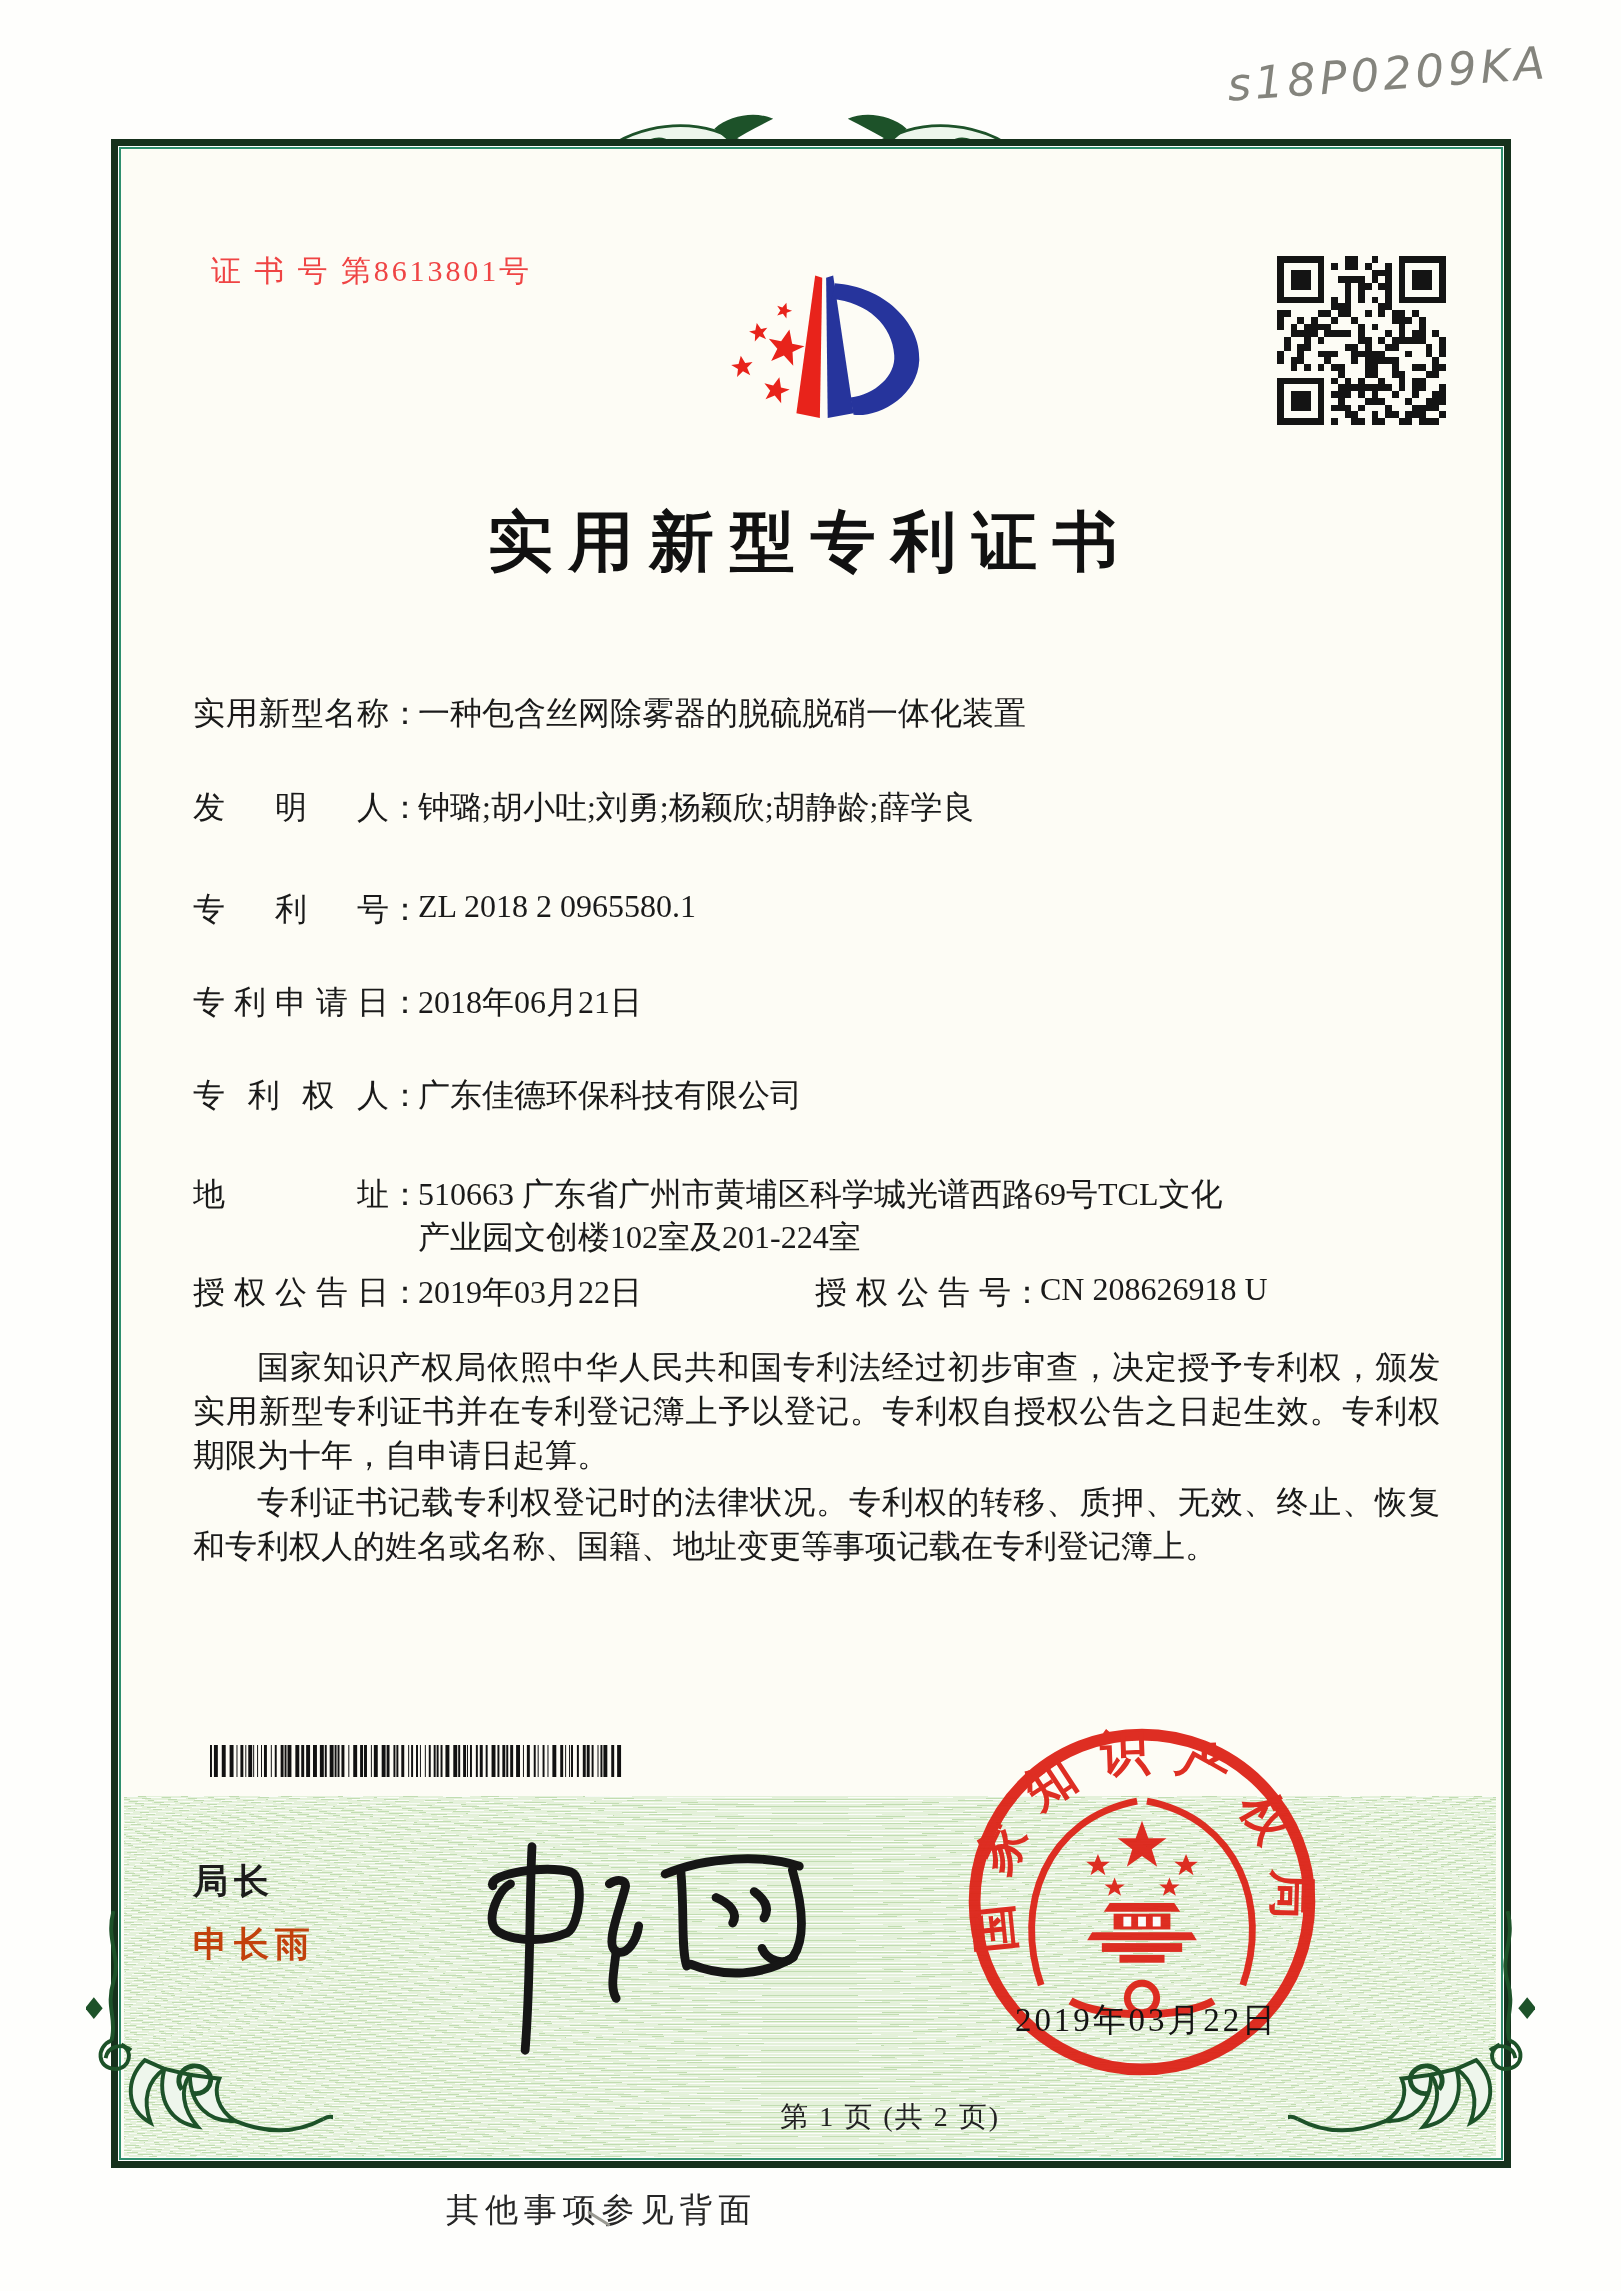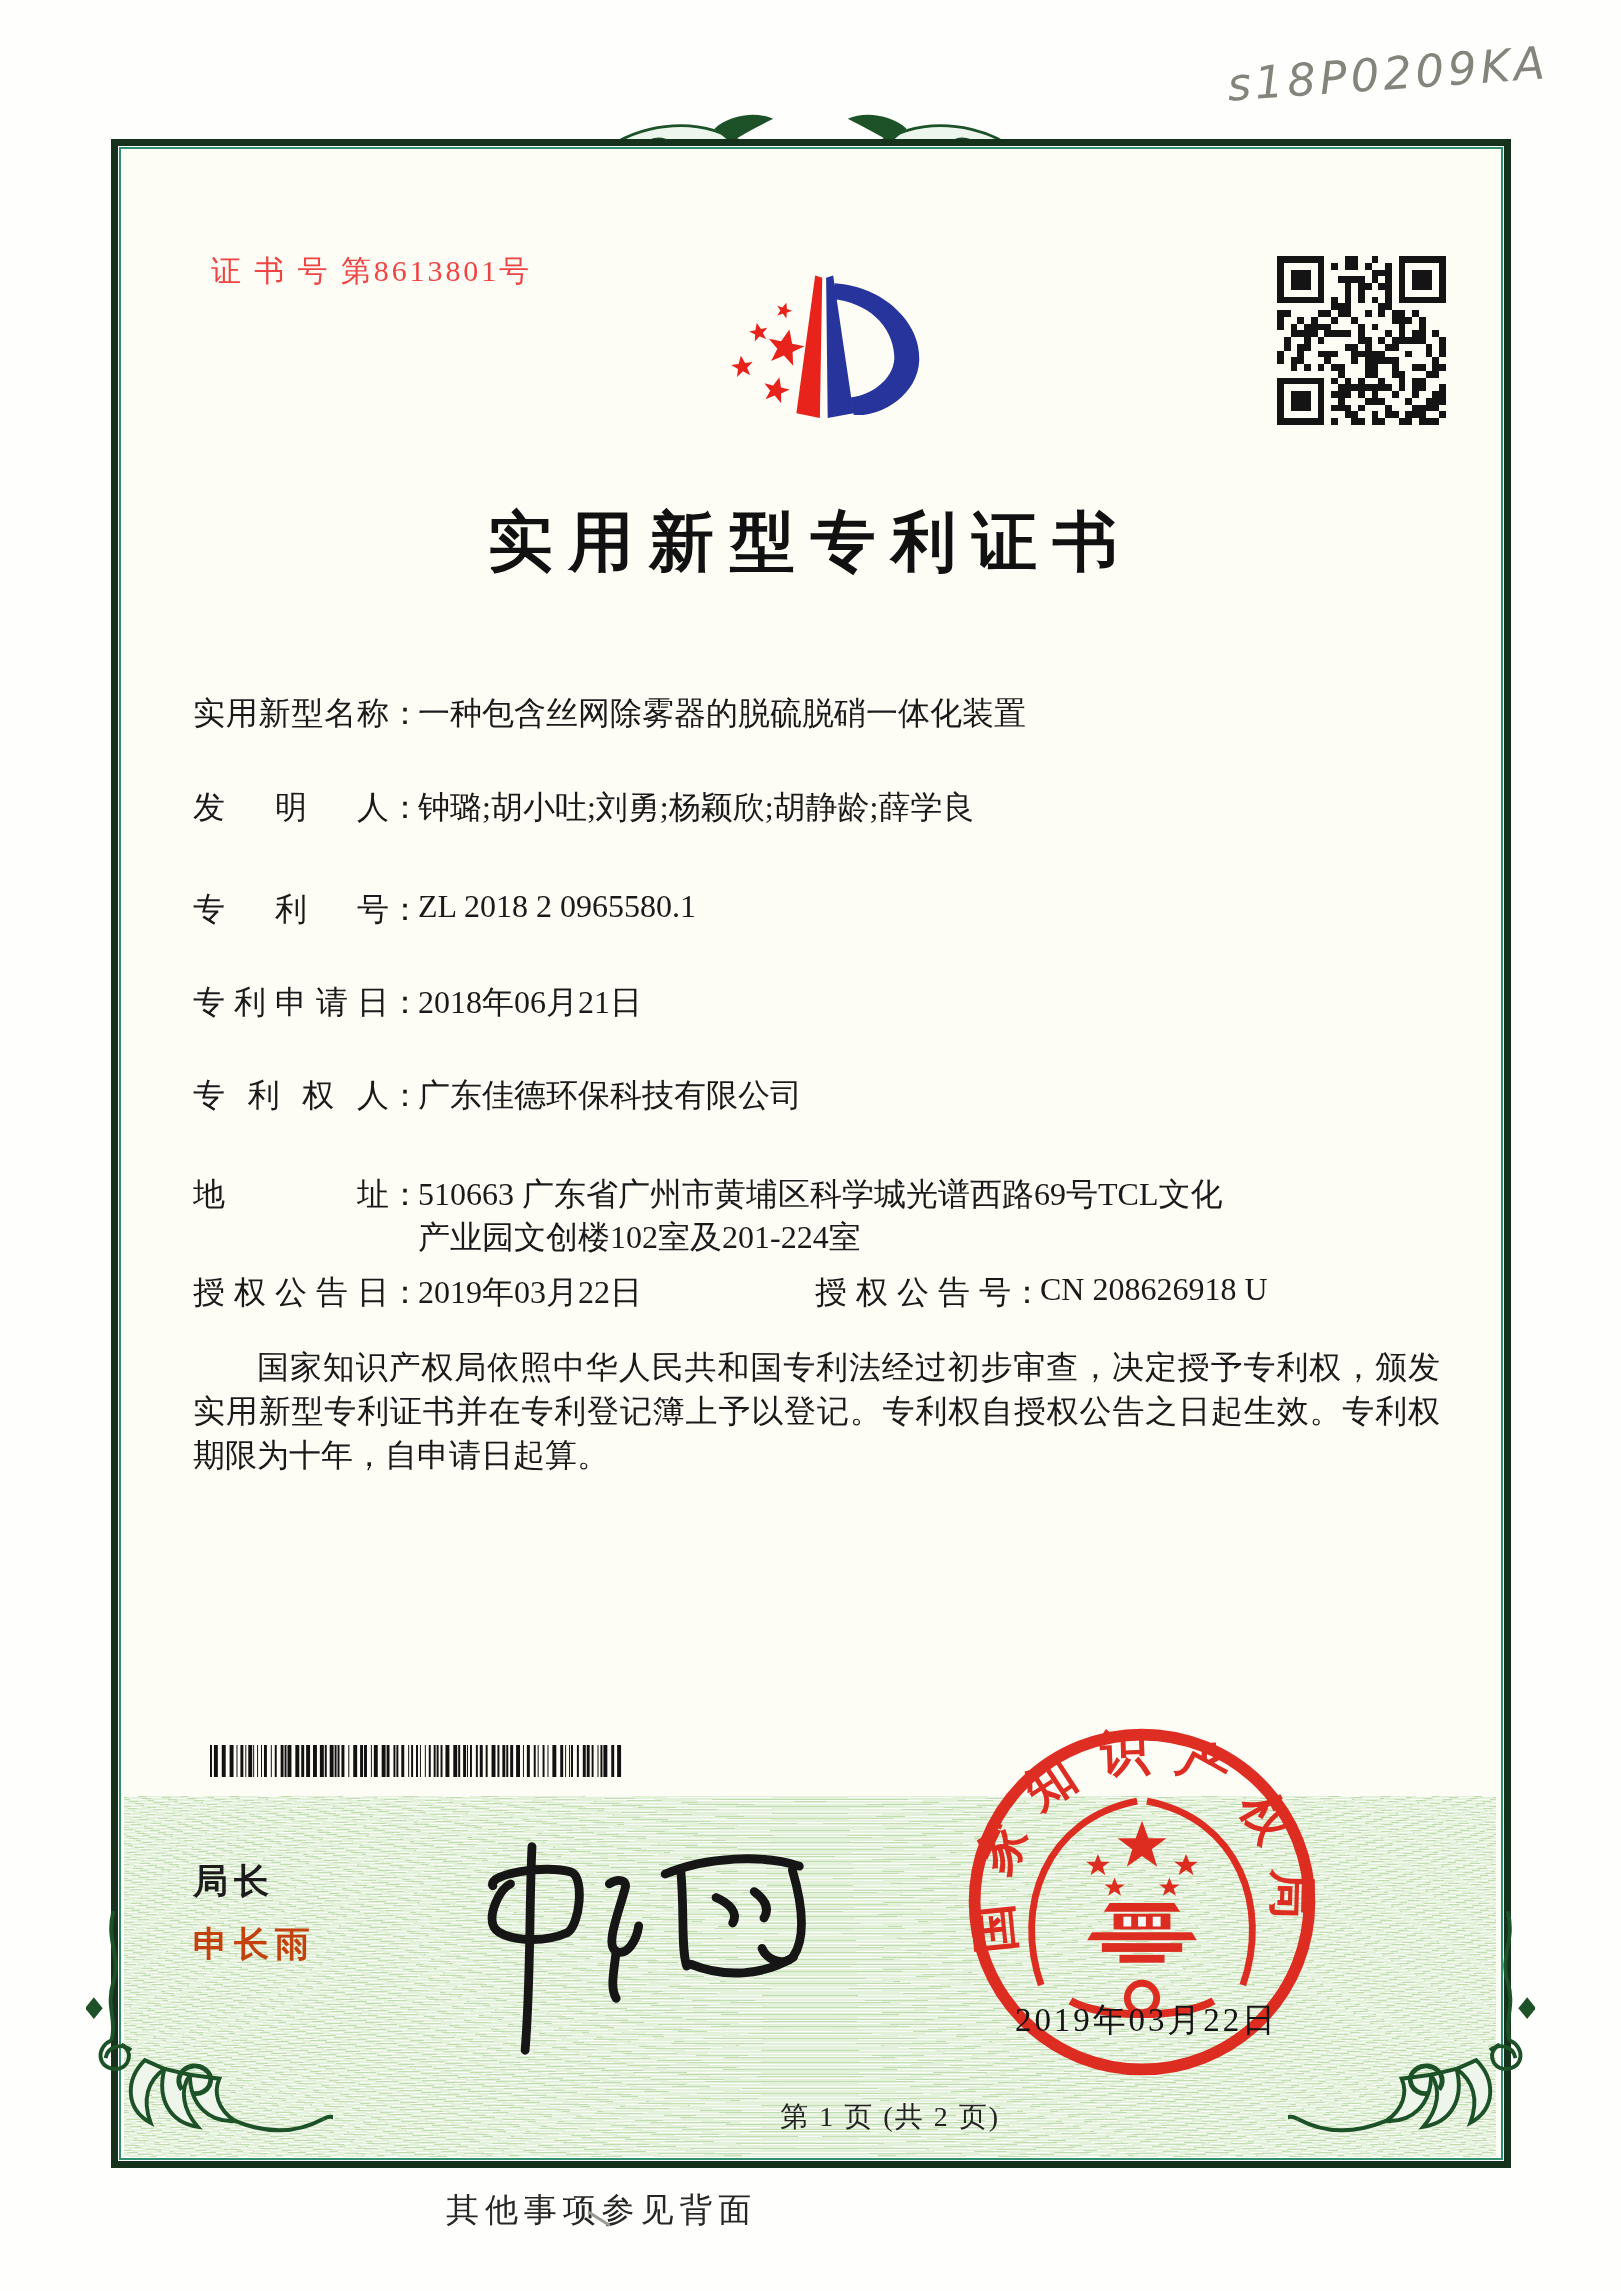--- a/index.html
+++ b/index.html
@@ -451,20 +451,21 @@
   </div>
   <div class="row" style="top:1271px">
     <span class="lbl">授权公告日</span><span class="colon">：</span><span class="val">2019年03月22日</span>
     <span class="grp2">
       <span class="lbl">授权公告号</span><span class="colon">：</span><span class="val">CN 208626918 U</span>
     </span>
   </div>
 
   <div class="paras">
     <p>国家知识产权局依照中华人民共和国专利法经过初步审查，决定授予专利权，颁发实用新型专利证书并在专利登记簿上予以登记。专利权自授权公告之日起生效。专利权期限为十年，自申请日起算。</p>
+    <p>专利证书记载专利权登记时的法律状况。专利权的转移、质押、无效、终止、恢复和专利权人的姓名或名称、国籍、地址变更等事项记载在专利登记簿上。</p>
   </div>
 
   <svg class="barcode" id="barcode-svg" viewBox="0 0 422 33" preserveAspectRatio="none">
       <g fill="#111">
         <rect x="0" y="0" width="2" height="33"></rect>
         <rect x="4" y="0" width="4" height="33"></rect>
         <rect x="12" y="0" width="4" height="33"></rect>
         <rect x="20" y="0" width="4" height="33"></rect>
         <rect x="27" y="0" width="1" height="33"></rect>
         <rect x="31" y="0" width="3" height="33"></rect>

